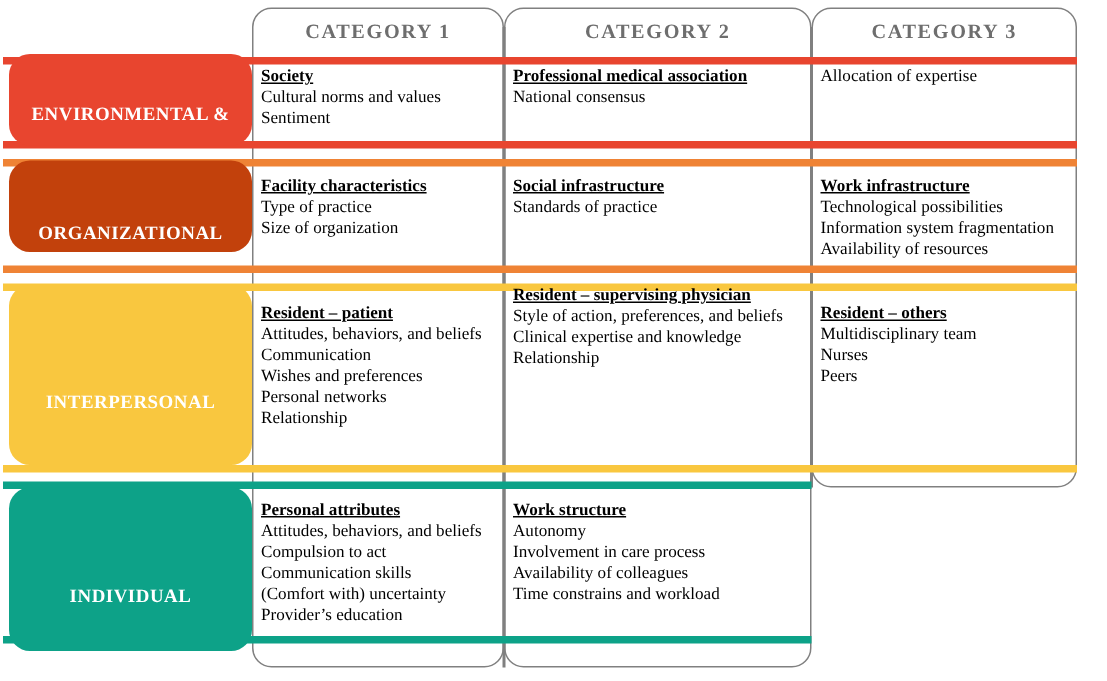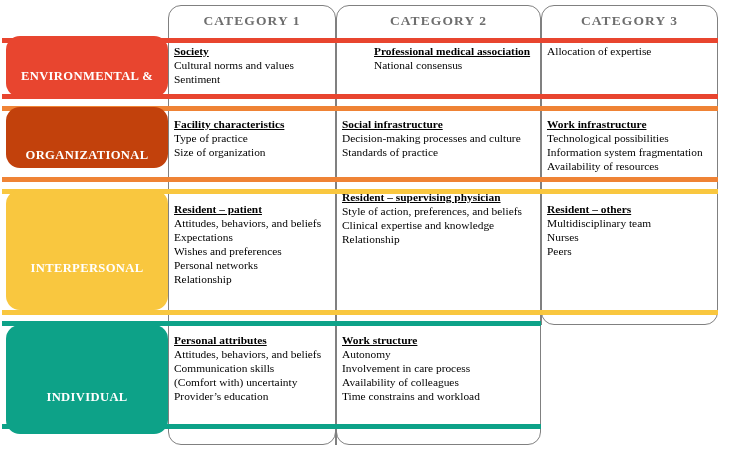--- a/index.html
+++ b/index.html
@@ -142,69 +142,69 @@
 
   <div class="pill" style="top:325px;height:109px;background:#0DA288;">
     <span>INDIVIDUAL</span>
   </div>
 
   <div class="cell" style="left:174px;top:44px;width:160px;">
     <span class="title">Society</span>
     <span class="li">Cultural norms and values</span>
     <span class="li">Sentiment</span>
   </div>
-  <div class="cell" style="left:342px;top:44px;width:197px;margin-left:32px;">
+  <div class="cell" style="left:342px;top:44px;width:197px;">
     <span class="title">Professional medical association</span>
     <span class="li">National consensus</span>
   </div>
   <div class="cell" style="left:547px;top:44px;width:170px;">
     <span class="li">Allocation of expertise</span>
   </div>
 
   <div class="cell" style="left:174px;top:117px;width:160px;">
     <span class="title">Facility characteristics</span>
     <span class="li">Type of practice</span>
     <span class="li">Size of organization</span>
   </div>
   <div class="cell" style="left:342px;top:117px;width:197px;">
     <span class="title">Social infrastructure</span>
-    <span class="li">Decision-making processes and culture</span>
     <span class="li">Standards of practice</span>
   </div>
   <div class="cell" style="left:547px;top:117px;width:172px;">
     <span class="title">Work infrastructure</span>
     <span class="li">Technological possibilities</span>
     <span class="li">Information system fragmentation</span>
     <span class="li">Availability of resources</span>
   </div>
 
   <div class="cell" style="left:174px;top:202px;width:160px;">
     <span class="title">Resident – patient</span>
     <span class="li">Attitudes, behaviors, and beliefs</span>
-    <span class="li">Expectations</span>
+    <span class="li">Communication</span>
     <span class="li">Wishes and preferences</span>
     <span class="li">Personal networks</span>
     <span class="li">Relationship</span>
   </div>
   <div class="cell" style="left:342px;top:190px;width:197px;">
     <span class="title">Resident – supervising physician</span>
     <span class="li">Style of action, preferences, and beliefs</span>
     <span class="li">Clinical expertise and knowledge</span>
     <span class="li">Relationship</span>
   </div>
   <div class="cell" style="left:547px;top:202px;width:170px;">
     <span class="title">Resident – others</span>
     <span class="li">Multidisciplinary team</span>
     <span class="li">Nurses</span>
     <span class="li">Peers</span>
   </div>
 
   <div class="cell" style="left:174px;top:333px;width:160px;">
     <span class="title">Personal attributes</span>
     <span class="li">Attitudes, behaviors, and beliefs</span>
+    <span class="li">Compulsion to act</span>
     <span class="li">Communication skills</span>
     <span class="li">(Comfort with) uncertainty</span>
     <span class="li">Provider’s education</span>
   </div>
   <div class="cell" style="left:342px;top:333px;width:197px;">
     <span class="title">Work structure</span>
     <span class="li">Autonomy</span>
     <span class="li">Involvement in care process</span>
     <span class="li">Availability of colleagues</span>
     <span class="li">Time constrains and workload</span>

